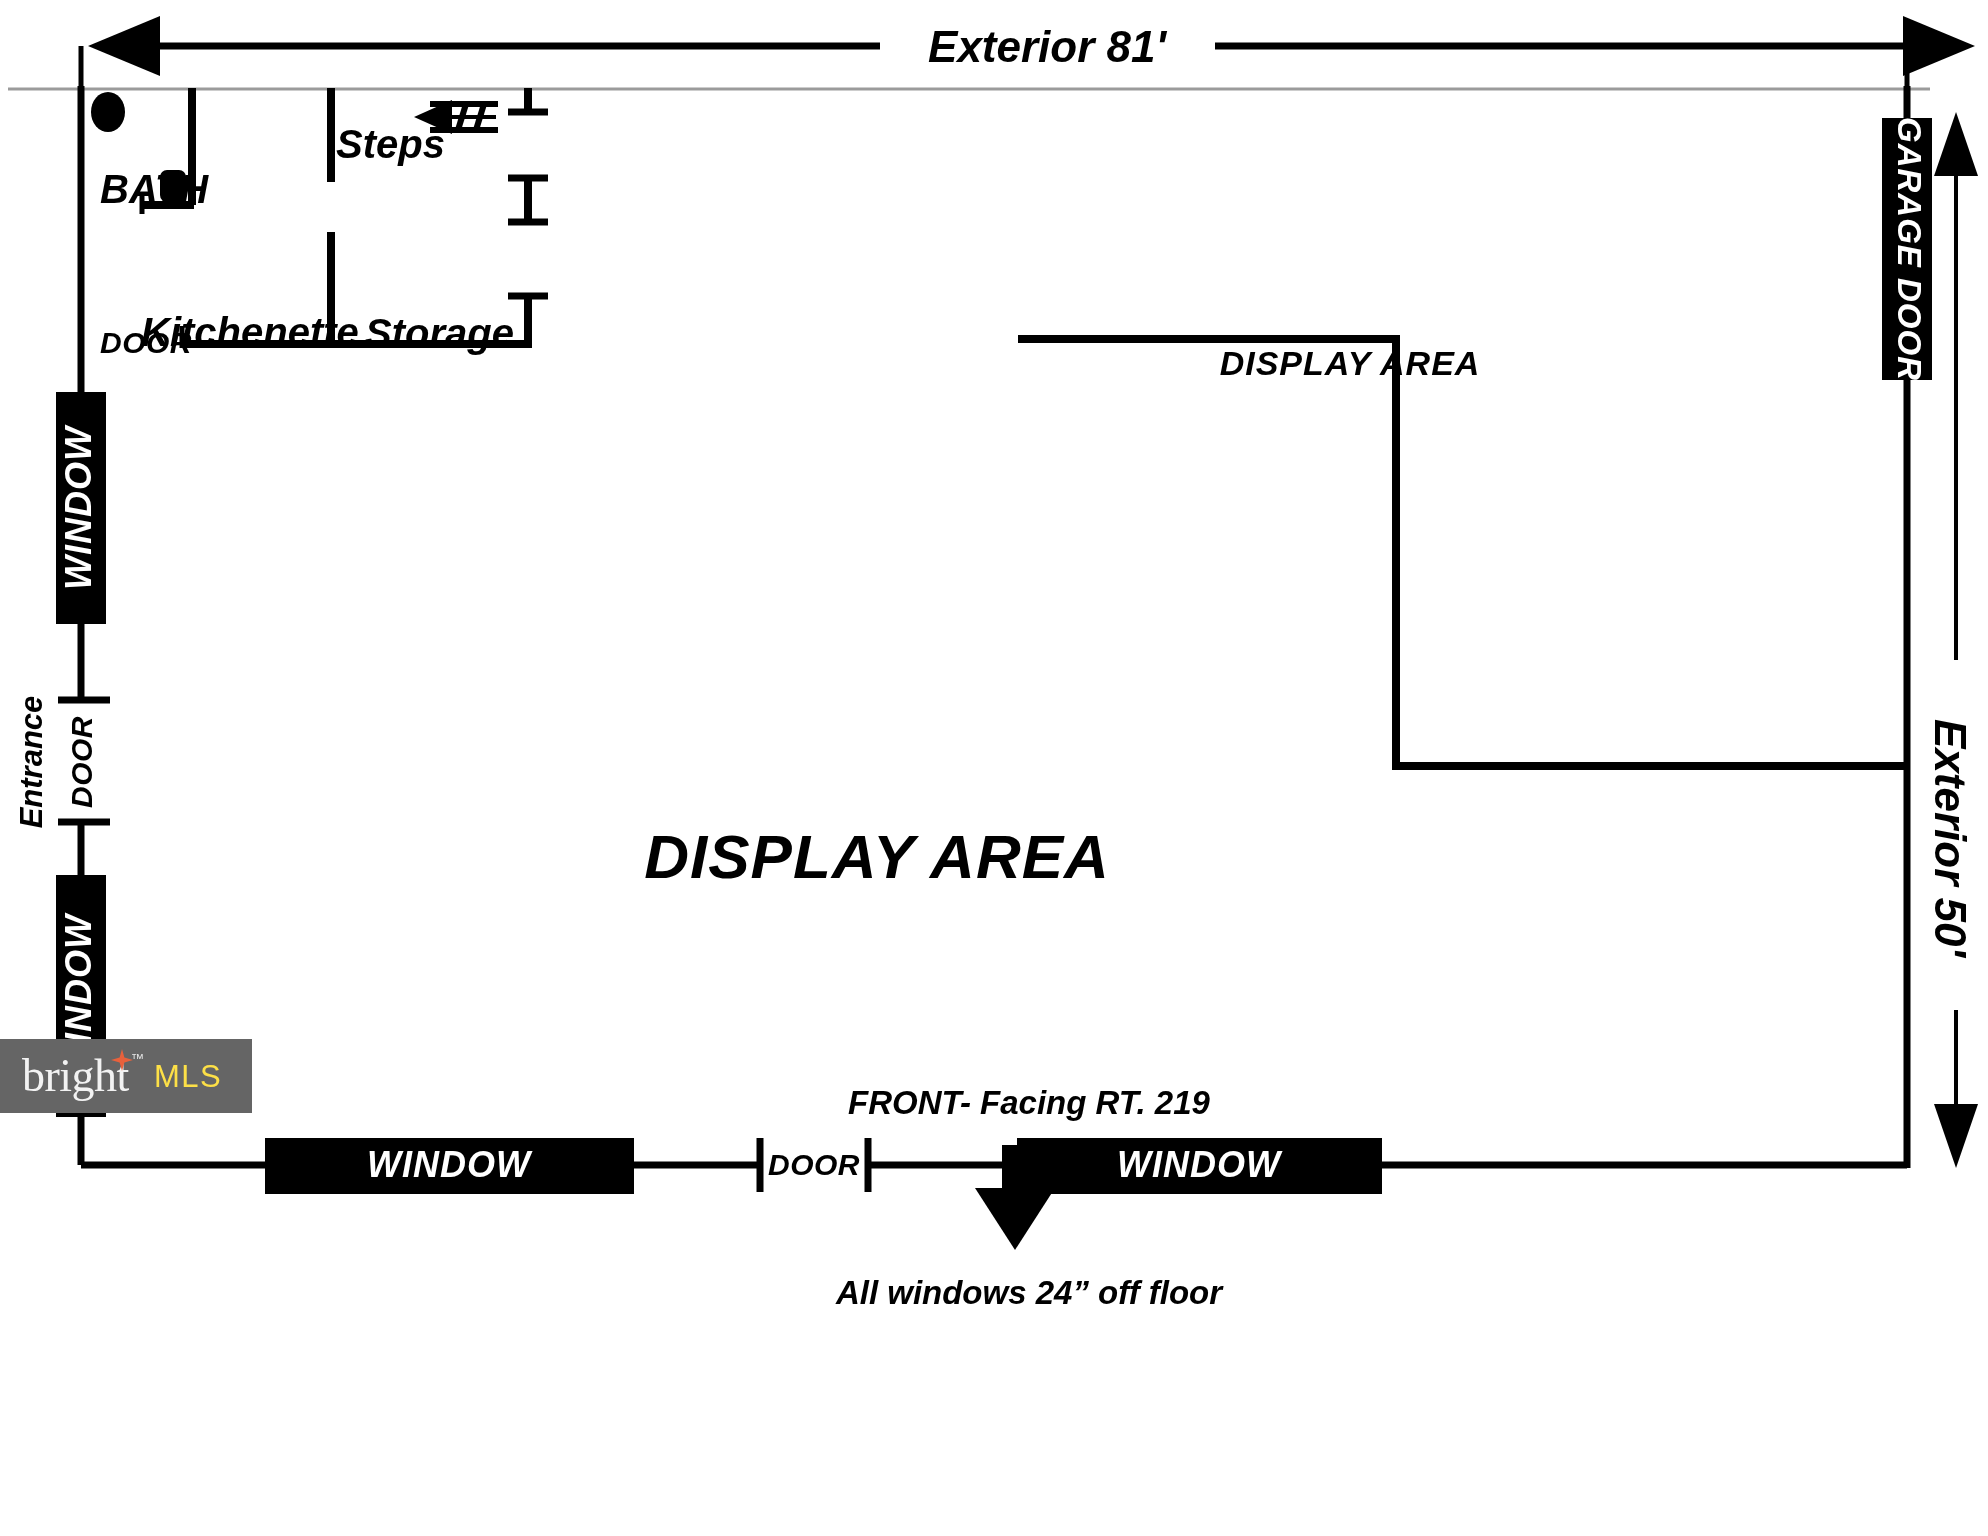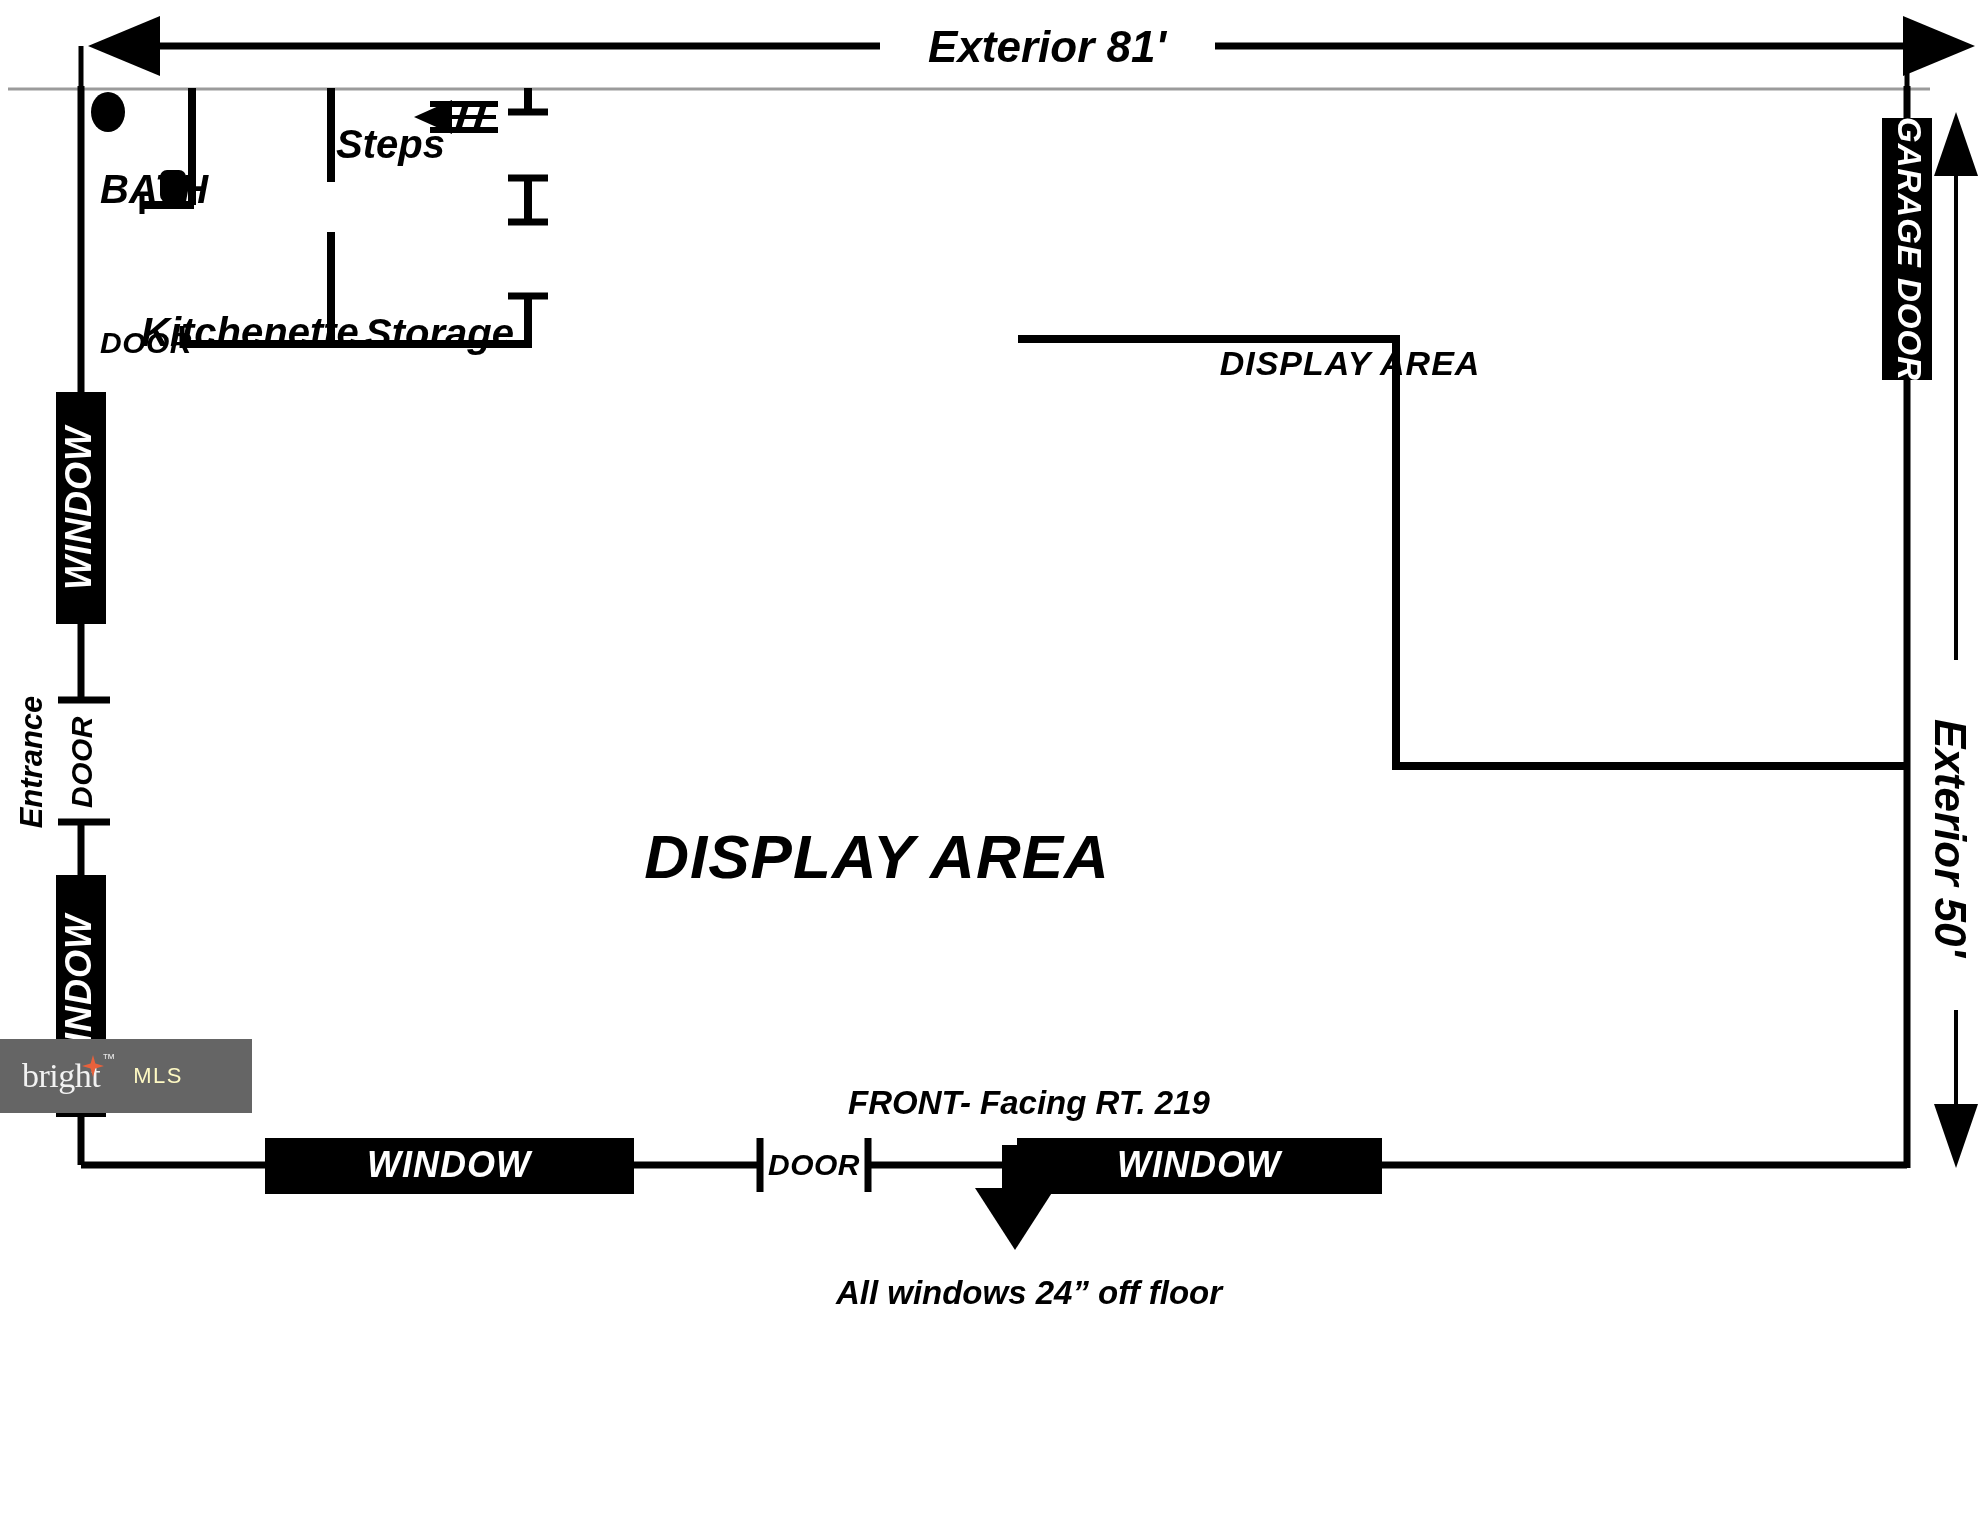--- a/index.html
+++ b/index.html
@@ -72,21 +72,21 @@
     width: 252px;
     height: 74px;
     background: #656565;
     display: flex;
     align-items: center;
     padding-left: 22px;
     box-sizing: border-box;
   }
   #wm-bright {
     font-family: "Liberation Serif", serif;
-    font-size: 34px;
+    font-size: 46px;
     color: #f2f2f2;
     letter-spacing: -0.5px;
     line-height: 1;
     position: relative;
   }
   #wm-star {
     position: absolute;
     right: -4px;
     top: -4px;
     width: 22px;
@@ -96,24 +96,24 @@
     font-family: "Liberation Sans", sans-serif;
     font-size: 13px;
     color: #e6e6e6;
     vertical-align: super;
     position: relative;
     top: -18px;
     left: 2px;
   }
   #wm-mls {
     font-family: "Liberation Sans", sans-serif;
-    font-size: 22px;
-    color: #fef9c3;
+    font-size: 31px;
+    color: #fde047;
     letter-spacing: 1.5px;
-    margin-left: 20px;
+    margin-left: 12px;
     line-height: 1;
   }
 </style>
 </head>
 <body>
 
 <div id="plan-root">
 
   <svg class="floorplan" viewBox="0 0 1988 1536">
 

